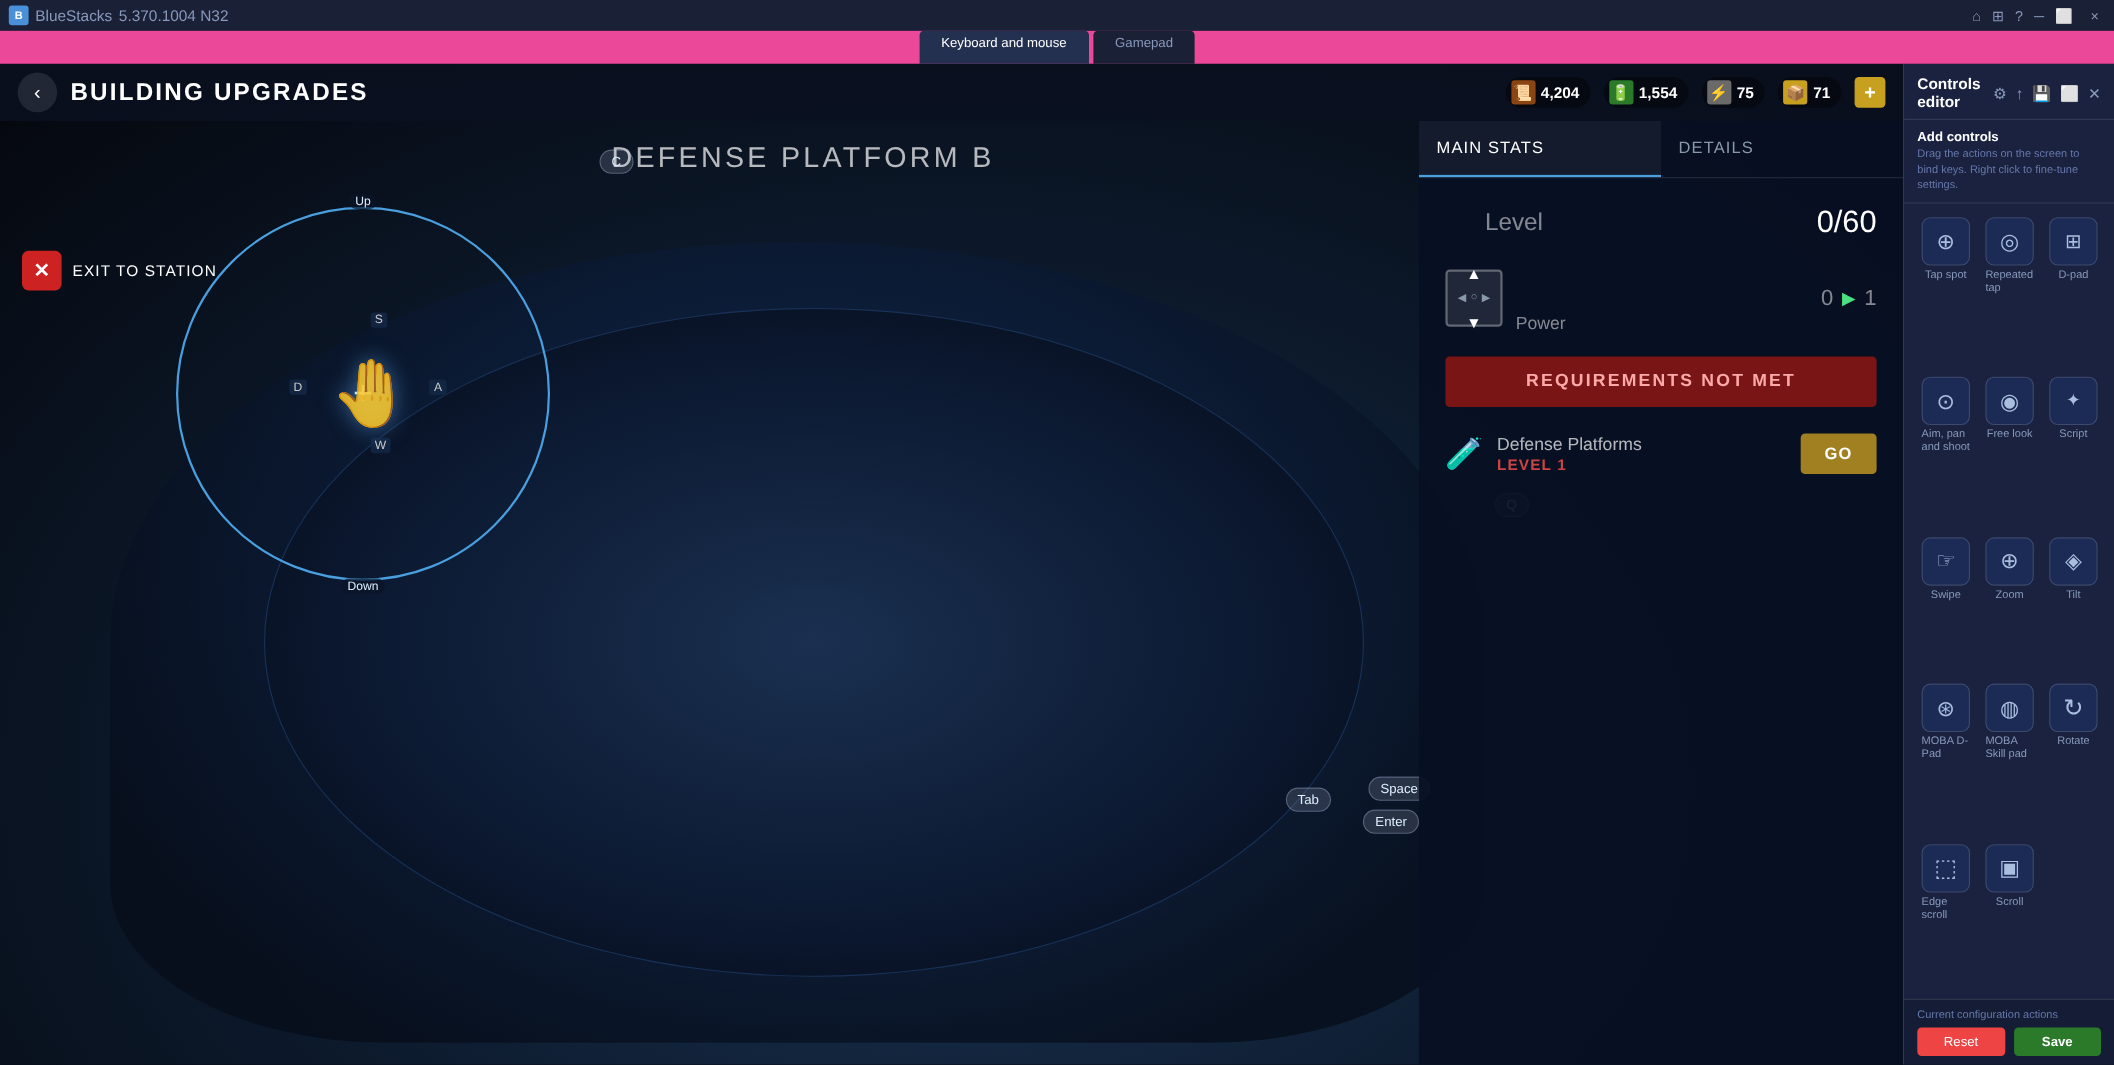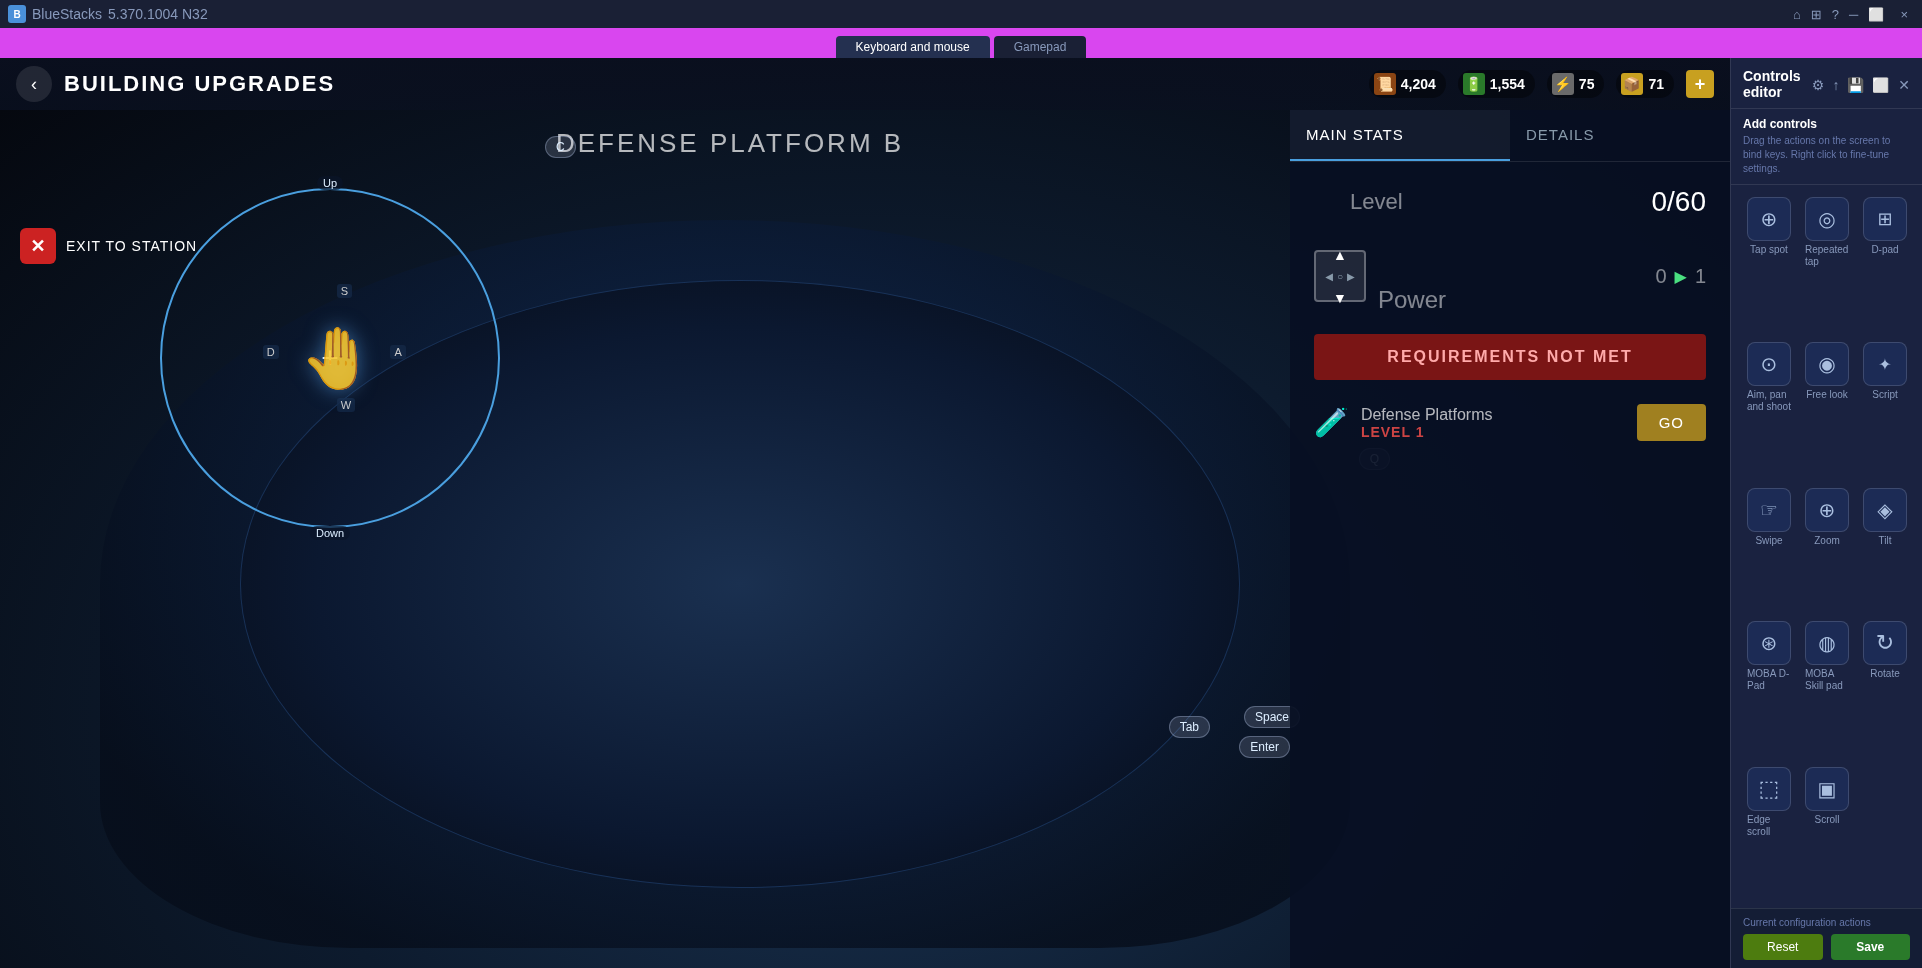--- a/index.html
+++ b/index.html
@@ -50,23 +50,22 @@
       color: #8899bb;
       cursor: pointer;
       background: none;
       border: none;
       padding: 0 6px;
     }
 
     
     .tab-bar {
       height: 30px;
-      background: #d946ef;
-      display: flex;
-      align-items: flex-end;
+      background: #ec4899;
+      display: flex;
       padding: 0 40%;
       gap: 4px;
       flex-shrink: 0;
       justify-content: center;
     }
     .tab {
       padding: 4px 20px;
       font-size: 12px;
       color: #8899bb;
       background: #1a2035;
@@ -405,21 +404,21 @@
       font-weight: bold;
       letter-spacing: 1px;
     }
     .go-btn {
       background: #a08020;
       color: white;
       border: none;
       border-radius: 4px;
       padding: 10px 22px;
       font-size: 15px;
-      font-weight: normal;
+      font-weight: bold;
       cursor: pointer;
       letter-spacing: 1px;
     }
 
     
     .controls-editor {
       width: 192px;
       background: #1a2240;
       border-left: 1px solid rgba(255,255,255,0.1);
       display: flex;
@@ -528,21 +527,21 @@
       font-size: 10px;
       color: #6677aa;
       margin-bottom: 6px;
     }
     .ce-footer-btns {
       display: flex;
       gap: 8px;
     }
     .ce-reset-btn {
       flex: 1;
-      background: #4d7c0f;
+      background: #ef4444;
       border: none;
       border-radius: 4px;
       color: white;
       font-size: 12px;
       padding: 6px;
       cursor: pointer;
     }
     .ce-save-btn {
       flex: 1;
       background: #2a7a2a;
@@ -675,21 +674,21 @@
             <div class="power-arrows">
               <span class="power-arrow-up">▲</span>
               <span style="font-size:10px;color:#889aaa;display:flex;gap:4px;">
                 <span>◀</span>
                 <span>○</span>
                 <span>▶</span>
               </span>
               <span class="power-arrow-down">▼</span>
             </div>
           </div>
-          <span class="stat-label" style="font-size:24px;margin-top:48px;">Power</span>
+          <span class="stat-label" style="font-size:16px;margin-top:48px;">Power</span>
           <div class="power-value-row">
             <span>0</span>
             <span class="power-arrow-right">▶</span>
             <span>1</span>
           </div>
         </div>
         <div class="req-not-met">REQUIREMENTS NOT MET</div>
         <div class="req-row">
           <span class="req-icon">🧪</span>
           <div class="req-text">

